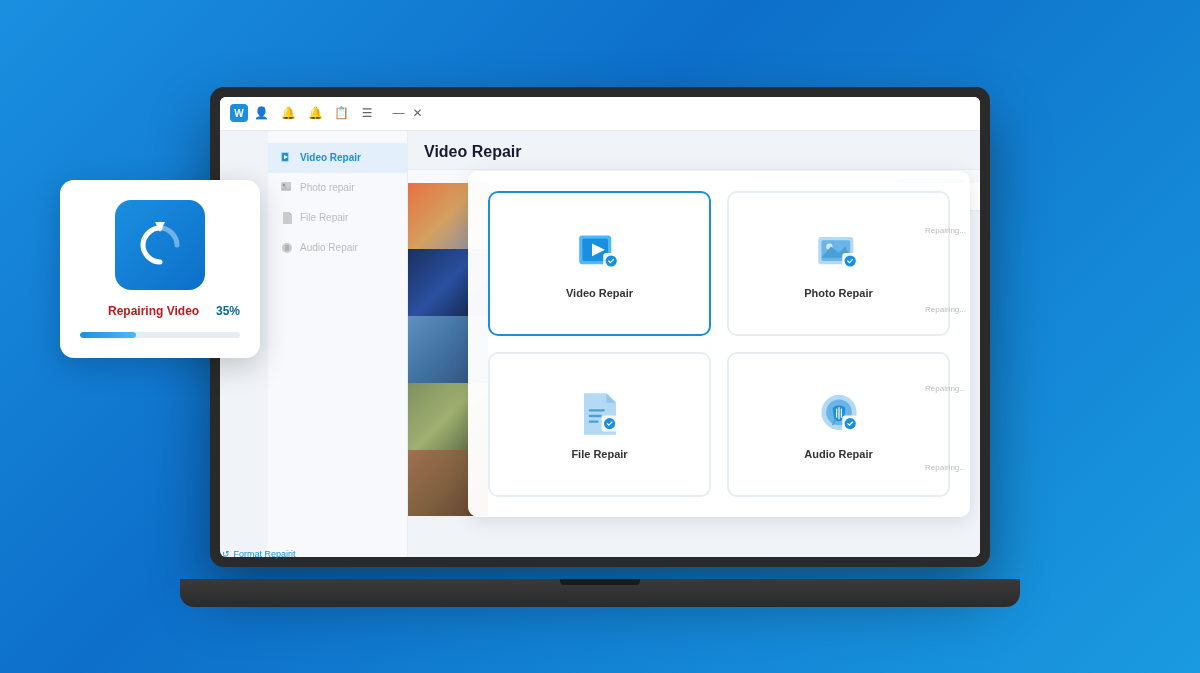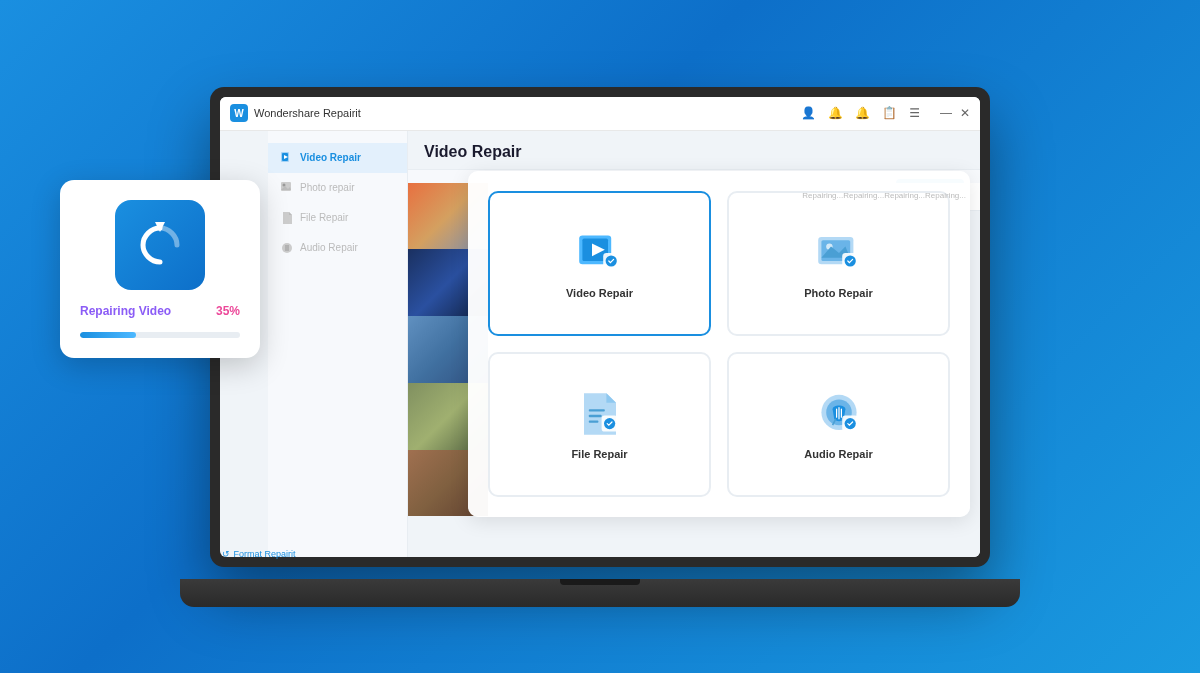--- a/index.html
+++ b/index.html
@@ -367,27 +367,28 @@
     .repair-status-row {
       display: flex;
       align-items: center;
       justify-content: space-between;
       width: 100%;
     }
 
     .repair-status-text {
       font-size: 12px;
       font-weight: 600;
-      color: #8b5cf6;
+      color: #b91c1c;
+      margin-left: 28px;
     }
 
     .repair-percent {
       font-size: 12px;
       font-weight: 700;
-      color: #ec4899;
+      color: #0369a1;
     }
 
     .progress-bar-track {
       width: 100%;
       height: 6px;
       background: #e8edf2;
       border-radius: 3px;
       overflow: hidden;
     }
 
@@ -416,21 +417,21 @@
       color: #555;
     }
 
     
     .repairing-labels {
       position: absolute;
       right: 14px;
       top: 60px;
       bottom: 50px;
       display: flex;
-      flex-direction: row;
+      flex-direction: column;
       justify-content: space-around;
     }
 
     .repairing-label {
       font-size: 8px;
       color: #bbb;
     }
   </style>
 </head>
 <body>
@@ -438,21 +439,20 @@
 <div class="laptop-wrapper">
   <div class="laptop-screen-border">
     <div class="laptop-screen">
 
       <div class="app-window">
 
         <div class="title-bar">
           <div class="app-logo">
             <span>W</span>
           </div>
-          <span class="app-title-text">Wondershare Repairit</span>
           <div class="title-bar-controls">
             <span class="title-bar-icon">👤</span>
             <span class="title-bar-icon">🔔</span>
             <span class="title-bar-icon">🔔</span>
             <span class="title-bar-icon">📋</span>
             <span class="title-bar-icon">☰</span>
             <div class="window-controls">
               <span class="win-btn">—</span>
               <span class="win-btn">✕</span>
             </div>

